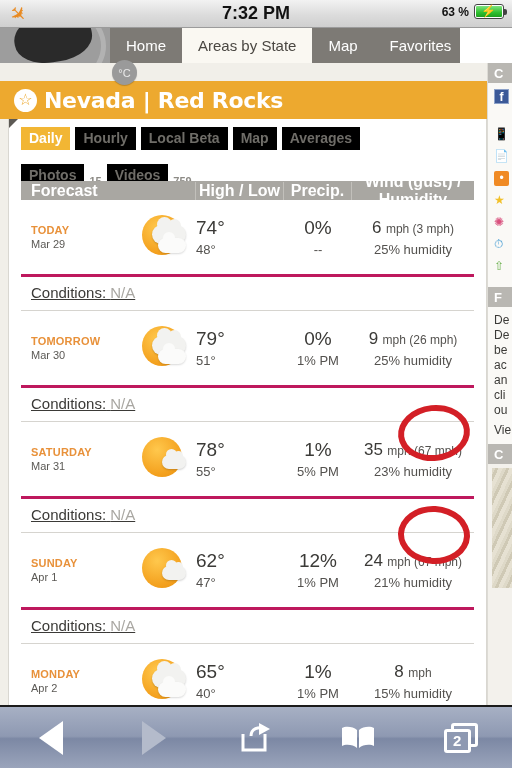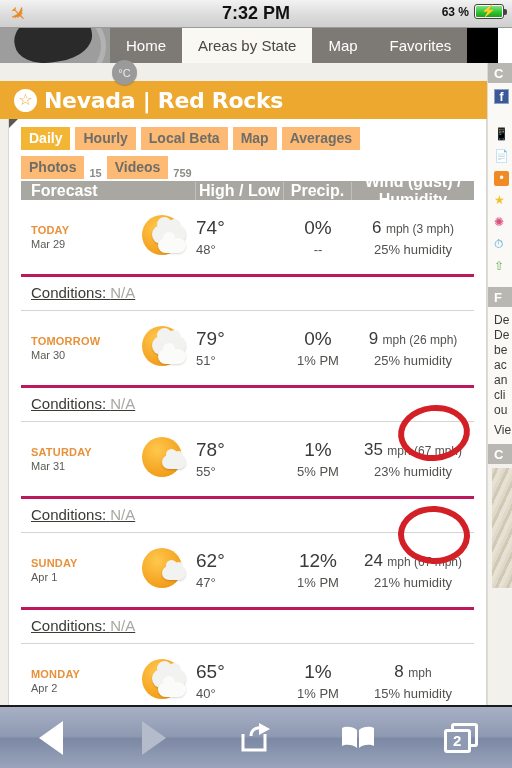--- a/index.html
+++ b/index.html
@@ -30,21 +30,21 @@
              border-radius: 3px; background: #fff; }
   .battery:after { content:""; position:absolute; right:-4px; top:4px; width:3px; height:6px;
                    background:#444; border-radius:0 2px 2px 0; }
   .battery .fill { position: absolute; left:1px; top:1px; bottom:1px; width: 26px;
                    background: linear-gradient(to bottom,#7ee37e,#2fbf2f 60%,#1ea01e);
                    border-radius:1px; }
   .bolt { position:absolute; left:0; right:0; top:-1px; text-align:center; font-size:12px; color:#000; }
 
   
   .navstrip {
-    position: absolute; top: 28px; left: 0; width: 498px; height: 35px;
+    position: absolute; top: 28px; left: 0; width: 460px; height: 35px;
     background: #000000;
     overflow: hidden;
   }
   .logo-blob {
     position: absolute; left: 0; top: 0; width: 110px; height: 35px;
     background: #9d9d9d; overflow: hidden;
   }
   .logo-blob:before {
     content:""; position:absolute; left: 14px; top: -16px; width: 78px; height: 50px;
     background: #2a2a2a; border-radius: 50% 50% 45% 45%;
@@ -97,25 +97,25 @@
   }
   .content:before {
     content:""; position:absolute; left:0; top:0; width:0; height:0;
     border-top: 9px solid #5c5954; border-right: 9px solid transparent;
   }
 
   
   .subtabs { position:absolute; left: 12px; top: 8px; width: 460px; }
   .chiprow { display:flex; align-items:flex-end; gap: 5px; flex-wrap: nowrap; }
   .chip {
-    background:#fdba74; color:#6f6d68; font-size: 14px; font-weight:bold;
+    background:#000000; color:#6f6d68; font-size: 14px; font-weight:bold;
     padding: 3px 8px 4px; white-space: nowrap;
   }
   .chip.active { background:#f2b634; color:#ffffff; }
-  .chiprow.second { margin-top: 6px; }
+  .chiprow.second { margin-top: 14px; }
 
   
   .wx { position:absolute; left: 12px; top: 62px; right: 12px; }
   .thead {
     display:flex; background: #a9a7a2; color:#ffffff; height: 19px; align-items:center;
     font-size: 16px; font-weight: bold;
   }
   .th { text-align:center; }
   .th.forecast { width: 175px; text-align:left; padding-left: 10px;
                  border-right: 1px solid #c2c0bb; }

